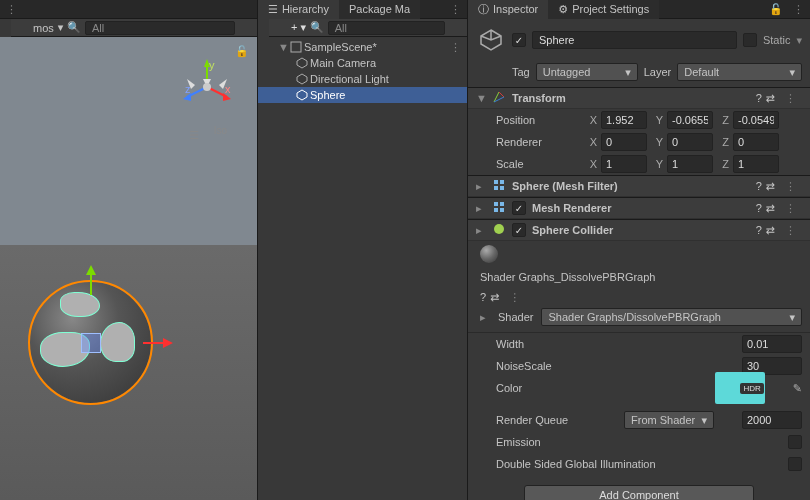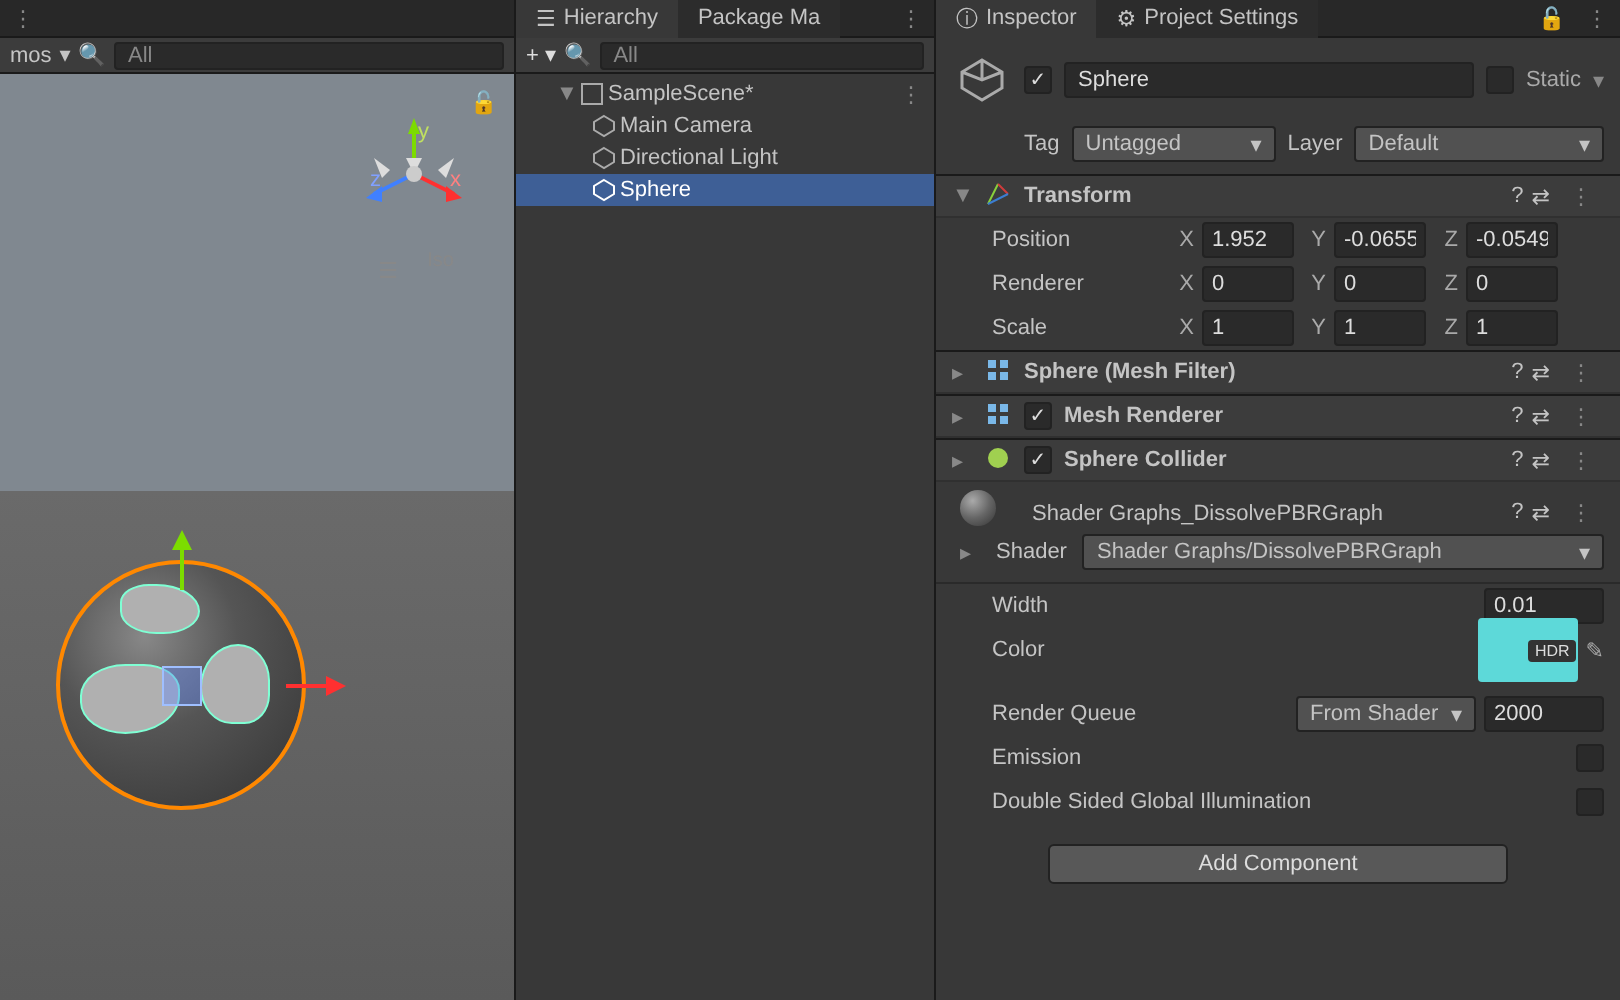--- a/index.html
+++ b/index.html
@@ -2,21 +2,21 @@
 <html><head>
 <meta charset="utf-8">
 <style>
 * { margin: 0; padding: 0; box-sizing: border-box; font-family: -apple-system, BlinkMacSystemFont, "Segoe UI", Arial, sans-serif; font-size: 11px; color: #c4c4c4; }
 body { background: #383838; width: 810px; height: 500px; overflow: hidden; display: flex; }
 .panel { background: #383838; }
 .tab-bar { display: flex; align-items: center; background: #282828; height: 19px; border-bottom: 1px solid #1a1a1a; }
 .tab { padding: 2px 10px; background: #383838; height: 19px; display: flex; align-items: center; gap: 4px; }
 .tab.inactive { background: #2c2c2c; color: #888; }
 .three-dots { color: #888; padding: 0 6px; cursor: pointer; }
-.toolbar { display: flex; align-items: center; gap: 4px; padding: 2px 5px; background: #3c3c3c; height: 18px; border-bottom: 1px solid #1a1a1a; }
+.toolbar { display: flex; align-items: center; gap: 4px; padding: 2px 22px; background: #3c3c3c; height: 18px; border-bottom: 1px solid #1a1a1a; margin-left: 11px; }
 .search-box { background: #2a2a2a; border: 1px solid #222; border-radius: 2px; padding: 1px 6px; color: #888; flex: 1; height: 14px; display: flex; align-items: center; }
 .scene-view { width: 258px; display: flex; flex-direction: column; border-right: 1px solid #1a1a1a; }
 .scene-canvas { flex: 1; position: relative; background: linear-gradient(to bottom, #808890 0%, #808890 45%, #6a6a6a 45%, #5a5a5a 100%); }
 .gizmo3d { position: absolute; top: 20px; right: 20px; width: 60px; height: 60px; }
 .iso-label { position: absolute; top: 88px; right: 30px; color: #888; font-size: 10px; }
 .sphere-obj { position: absolute; bottom: 85px; left: 18px; width: 145px; height: 145px; }
 .sphere-body { position: absolute; inset: 12px; border-radius: 50%; background: radial-gradient(circle at 35% 30%, #888 0%, #555 40%, #333 100%); overflow: hidden; }
 .sphere-outline { position: absolute; inset: 10px; border: 2px solid #ff8800; border-radius: 50%; }
 .gizmo-arrow-y { position: absolute; top: -5px; left: 50%; transform: translateX(-50%); color: #7cdc00; }
 .gizmo-arrow-x { position: absolute; top: 50%; right: -10px; transform: translateY(-50%); color: #ff3030; }
@@ -42,24 +42,24 @@
 .comp-header { display: flex; align-items: center; gap: 6px; padding: 3px 8px; background: #3c3c3c; border-top: 1px solid #1a1a1a; border-bottom: 1px solid #303030; height: 22px; }
 .comp-title { font-weight: 600; flex: 1; }
 .comp-icons { display: flex; gap: 4px; color: #aaa; }
 .chk { width: 14px; height: 14px; background: #2a2a2a; border: 1px solid #222; border-radius: 2px; display: flex; align-items: center; justify-content: center; }
 .chk.on::after { content: "✓"; color: #ddd; font-size: 10px; }
 .prop-row { display: flex; align-items: center; padding: 2px 8px 2px 28px; height: 22px; gap: 4px; }
 .prop-label { width: 85px; color: #c4c4c4; }
 .prop-label-wide { flex: 1; color: #c4c4c4; }
 .xyz-lbl { width: 12px; text-align: right; color: #aaa; }
 .num-field { background: #2a2a2a; border: 1px solid #222; border-radius: 2px; padding: 1px 4px; color: #ddd; width: 46px; height: 18px; }
-.mat-header { display: flex; align-items: flex-end; gap: 18px; padding: 4px 8px 2px 12px; }
+.mat-header { display: flex; align-items: flex-start; gap: 8px; padding: 4px 8px 2px 12px; flex-direction: column; }
 .mat-ball { width: 18px; height: 18px; border-radius: 50%; background: radial-gradient(circle at 35% 30%, #aaa 0%, #666 50%, #333 100%); }
 .mat-shader-row { display: flex; align-items: center; gap: 8px; padding: 2px 8px 6px 38px; border-bottom: 1px solid #2a2a2a; }
-.mat-prop-row { display: flex; align-items: center; padding: 3px 8px 3px 28px; height: 22px; }
+.mat-prop-row { display: flex; align-items: center; padding: 3px 8px 3px 28px; height: 22px; gap: 24px; }
 .mat-val-field { background: #2a2a2a; border: 1px solid #222; border-radius: 2px; padding: 1px 4px; color: #ddd; width: 60px; height: 18px; margin-left: auto; }
 .color-field { width: 50px; height: 32px; background: #5dd9d9; border-radius: 2px; display: flex; align-items: center; justify-content: center; margin-left: auto; position: relative; }
 .hdr-badge { background: #333; color: #ddd; font-size: 8px; padding: 1px 3px; border-radius: 2px; position: absolute; right: 1px; }
 .dd-queue { width: 90px; margin-left: auto; margin-right: 4px; }
 .add-comp-btn { margin: 10px auto; width: 230px; height: 20px; background: #585858; border: 1px solid #222; border-radius: 3px; display: flex; align-items: center; justify-content: center; color: #ddd; }
 .lock-ico { color: #888; }
 .dissolve-patch { position: absolute; background: #b0b0b0; border: 1px solid #7fffd4; }
 </style>
 </head>
 <body>
@@ -308,20 +308,24 @@
       <div class="dropdown" style="flex:1">
           <span>Shader Graphs/DissolvePBRGraph</span>
           <span>▾</span>
         </div>
     </div>
     <div class="mat-prop-row">
       <span class="prop-label-wide">Width</span>
       <input class="mat-val-field" value="0.01" style="">
     </div>
     <div class="mat-prop-row">
+      <span class="prop-label-wide">NoiseScale</span>
+      <input class="mat-val-field" value="30" style="">
+    </div>
+    <div class="mat-prop-row">
       <span class="prop-label-wide">Color</span>
       <div class="color-field">
           <span class="hdr-badge">HDR</span>
         </div>
       <span style="margin-left:4px;color:#aaa">✎</span>
     </div>
     <div style="height:10px"></div>
     <div class="mat-prop-row">
       <span class="prop-label-wide">Render Queue</span>
       <div class="dropdown dd-queue">

